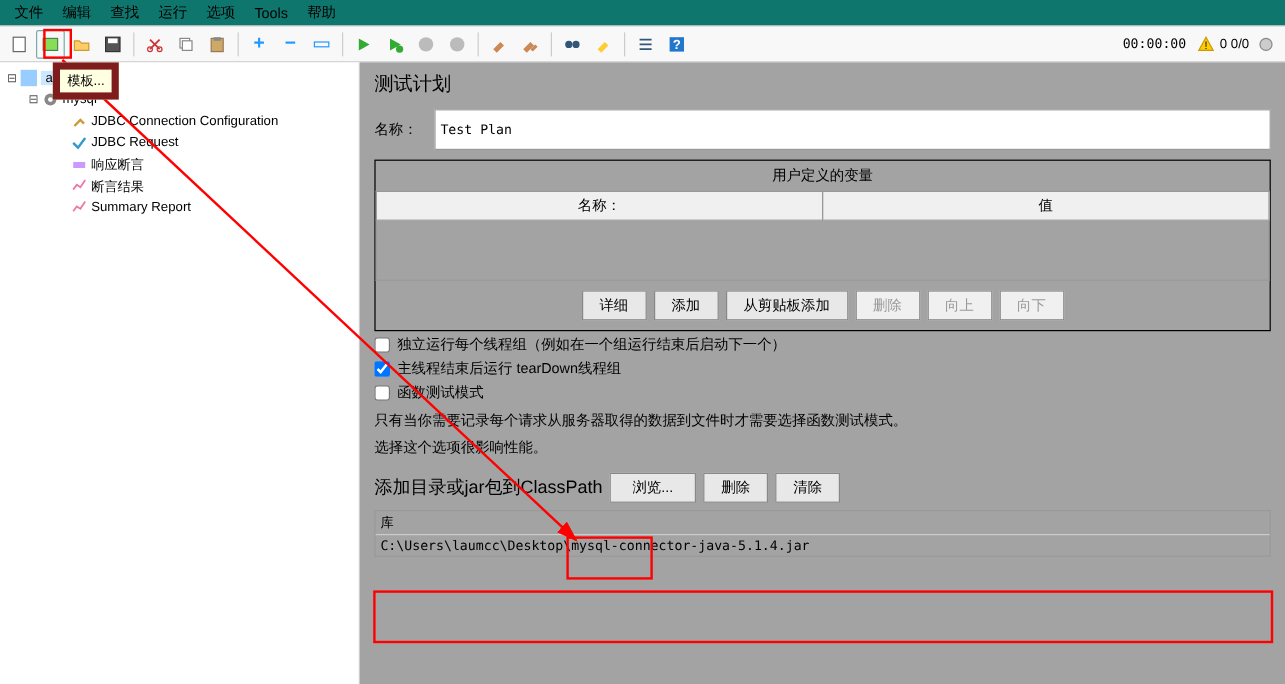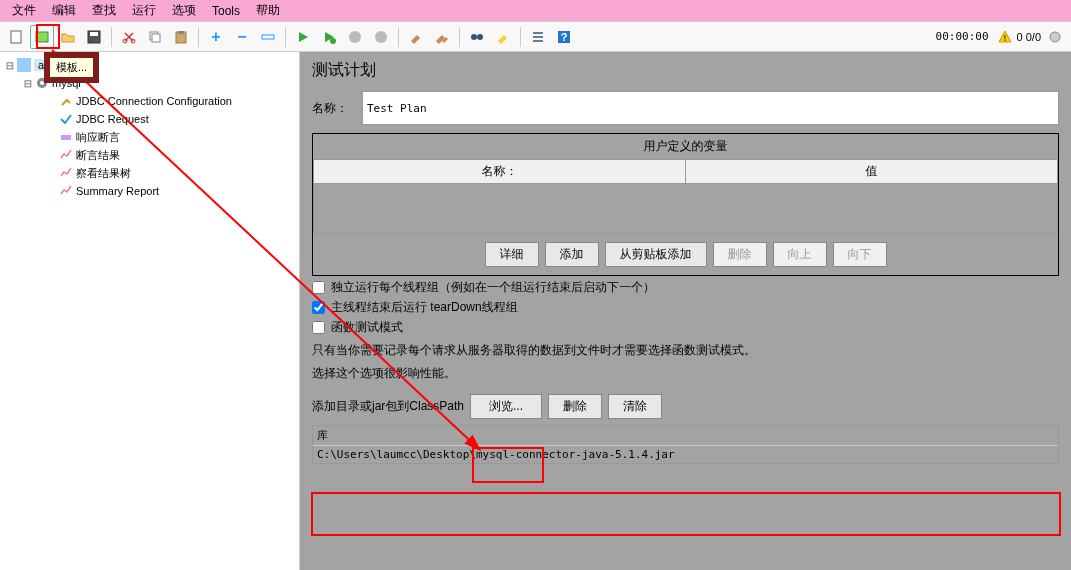--- a/index.html
+++ b/index.html
@@ -1,17 +1,17 @@
 <!DOCTYPE html>
 <html><head>
 <meta charset="utf-8">
 <style>
 * { box-sizing: border-box; margin: 0; padding: 0; }
 body { font-family: "Microsoft YaHei", Arial, sans-serif; font-size: 12px; background: #f0f0f0; width: 1071px; height: 570px; overflow: hidden; position: relative; }
-.menubar { background: #f9a8d4; border-bottom: 1px solid #ccc; display: flex; height: 22px; align-items: center; padding: 0 4px; }
+.menubar { background: #0f766e; border-bottom: 1px solid #ccc; display: flex; height: 22px; align-items: center; padding: 0 4px; }
 .menubar span { padding: 2px 8px; cursor: pointer; }
 .toolbar { background: #f8f8f8; border-bottom: 1px solid #ccc; display: flex; height: 30px; align-items: center; padding: 2px 4px; gap: 2px; }
 .tb-btn { width: 24px; height: 24px; border: 1px solid transparent; display: flex; align-items: center; justify-content: center; cursor: pointer; border-radius: 2px; }
 .tb-sep { width: 1px; height: 20px; background: #ccc; margin: 0 3px; }
 .tb-spacer { flex: 1; }
 .tb-timer { font-family: monospace; font-size: 11px; padding: 0 6px; }
 .tb-warn { display: flex; align-items: center; gap: 4px; font-size: 11px; }
 .main { display: flex; height: calc(570px - 52px); }
 .tree { width: 300px; background: #fff; border-right: 1px solid #ccc; padding: 4px; overflow: auto; }
 .tree-node { display: flex; align-items: center; height: 18px; white-space: nowrap; font-size: 11px; }
@@ -30,21 +30,21 @@
 .vars-table { width: 100%; border-collapse: collapse; }
 .vars-table th { border: 1px solid #999; font-weight: normal; font-size: 12px; padding: 3px; background: #f0f0f0; text-align: center; }
 .vars-body { height: 50px; border: 1px solid #999; border-top: none; }
 .btn-row { display: flex; justify-content: center; gap: 6px; padding: 8px; }
 .btn { border: 1px solid #888; background: #e8e8e8; padding: 3px 14px; font-size: 12px; cursor: pointer; }
 .btn:disabled { color: #999; background: #f0f0f0; }
 .chk-row { display: flex; align-items: center; margin: 3px 0; font-size: 12px; }
 .chk-row input { margin-right: 6px; }
 .note { font-size: 12px; margin: 6px 0; }
 .classpath-row { display: flex; align-items: center; margin-top: 12px; gap: 6px; }
-.classpath-label { font-size: 12px; }
+.classpath-label { font-size: 15px; }
 .lib-box { border: 1px solid #999; margin-top: 6px; }
 .lib-header { font-size: 11px; padding: 2px 4px; border-bottom: 1px solid #ccc; }
 .lib-item { font-size: 11px; padding: 2px 4px; font-family: monospace; }
 .tooltip-box { position: absolute; left: 44px; top: 52px; background: #ffffe1; border: 6px solid #7f1d1d; padding: 2px 6px; font-size: 11px; z-index: 10; }
 .red-box { border: 2px solid red; position: absolute; pointer-events: none; z-index: 5; }
 .arrow-line { position: absolute; z-index: 6; pointer-events: none; }
 svg.icon { width: 16px; height: 16px; }
 </style>
 </head>
 <body>
@@ -235,28 +235,20 @@
         </span>
       <span>响应断言</span>
     </div>
     <div class="tree-node tree-indent-3">
       <span class="tree-icon">
           <svg width="14" height="14">
             <path d="M2 10l3-4 3 2 4-6" stroke="#e7a" fill="none" stroke-width="1.5"></path>
           </svg>
         </span>
       <span>断言结果</span>
-    </div>
-    <div class="tree-node tree-indent-3">
-      <span class="tree-icon">
-          <svg width="14" height="14">
-            <path d="M2 10l3-4 3 2 4-6" stroke="#e7a" fill="none" stroke-width="1.5"></path>
-          </svg>
-        </span>
-      <span>察看结果树</span>
     </div>
     <div class="tree-node tree-indent-3">
       <span class="tree-icon">
           <svg width="14" height="14">
             <path d="M2 10l3-4 3 2 4-6" stroke="#e7a" fill="none" stroke-width="1.5"></path>
           </svg>
         </span>
       <span>Summary Report</span>
     </div>
   </div>

